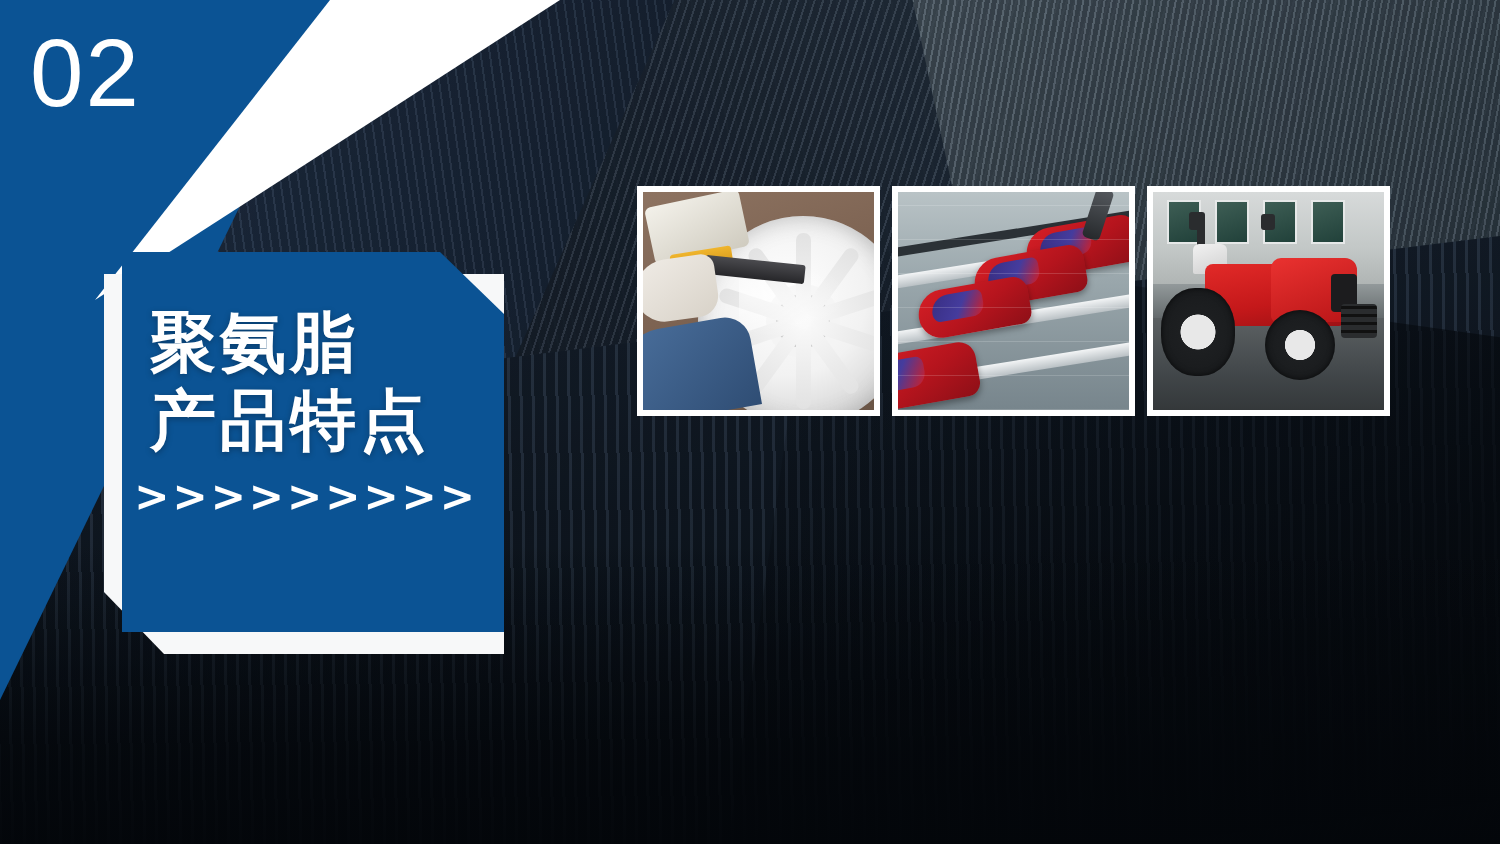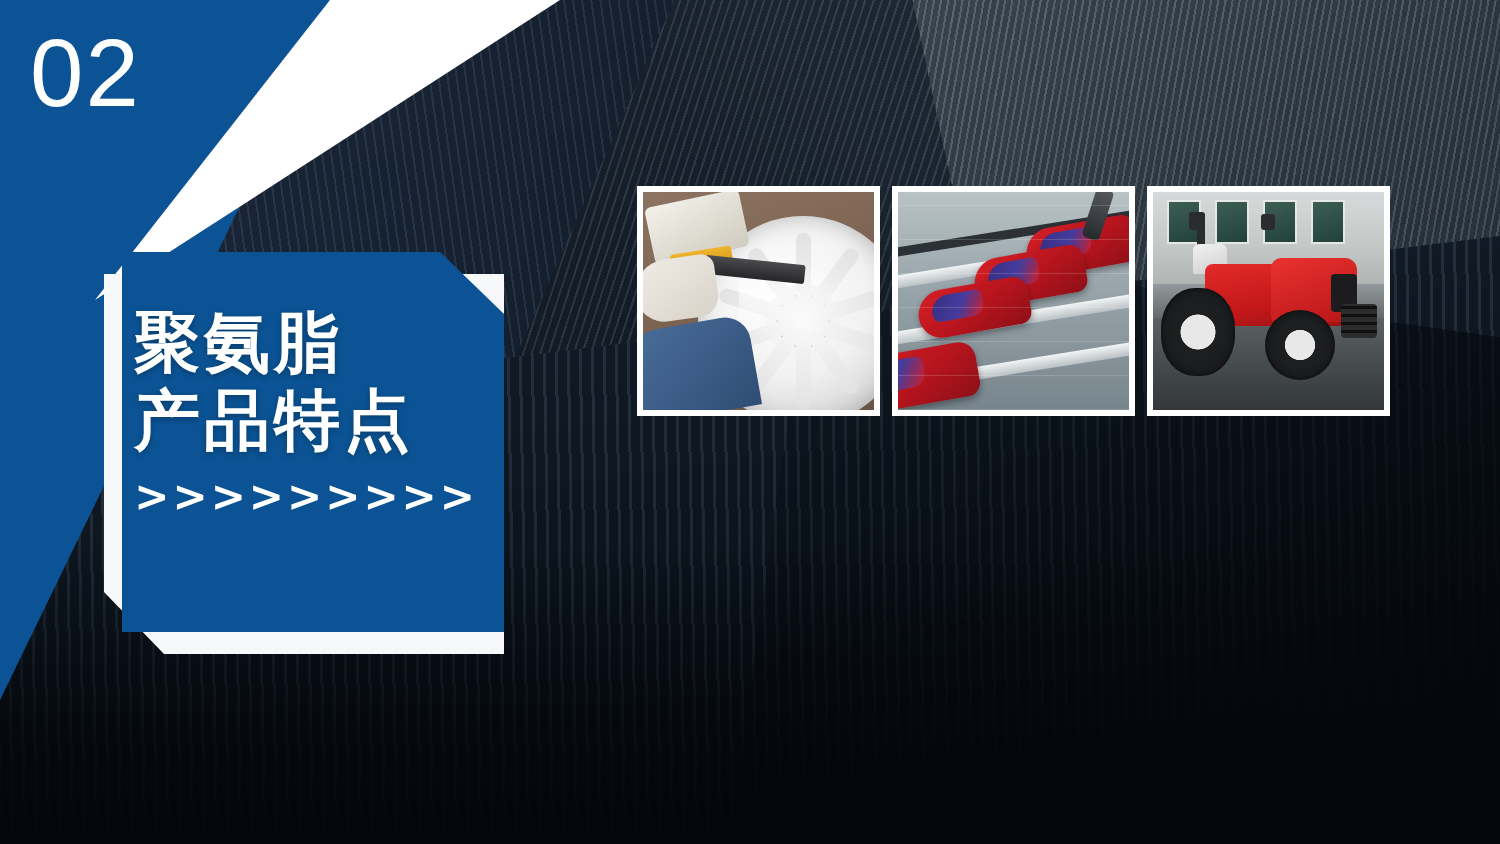--- a/index.html
+++ b/index.html
@@ -82,21 +82,21 @@
     clip-path:polygon(0 0, 400px 0, 400px 380px, 60px 380px, 0 318px);
   }
   .title-card {
     position:absolute; left:122px; top:252px; width:382px; height:380px;
     background:#0b5394;
     clip-path:polygon(0 0, 318px 0, 382px 62px, 382px 380px, 0 380px);
     padding:52px 0 0 0;
   }
   .title-line {
     color:#fff; font-size:66px; font-weight:700; line-height:1.18;
-    letter-spacing:4px; text-align:left; padding-left:12px;
+    letter-spacing:4px; text-align:left; padding-left:28px;
     text-shadow:0 2px 6px rgba(0,0,0,.28);
   }
   .title-chevrons {
     color:#fff; font-size:42px; font-weight:700; letter-spacing:3px;
     text-align:right; padding-right:26px; margin-top:12px;
     font-family:"DejaVu Sans",sans-serif;
   }
 
   
   .panel { position:absolute; left:637px; top:126px; width:758px; }

